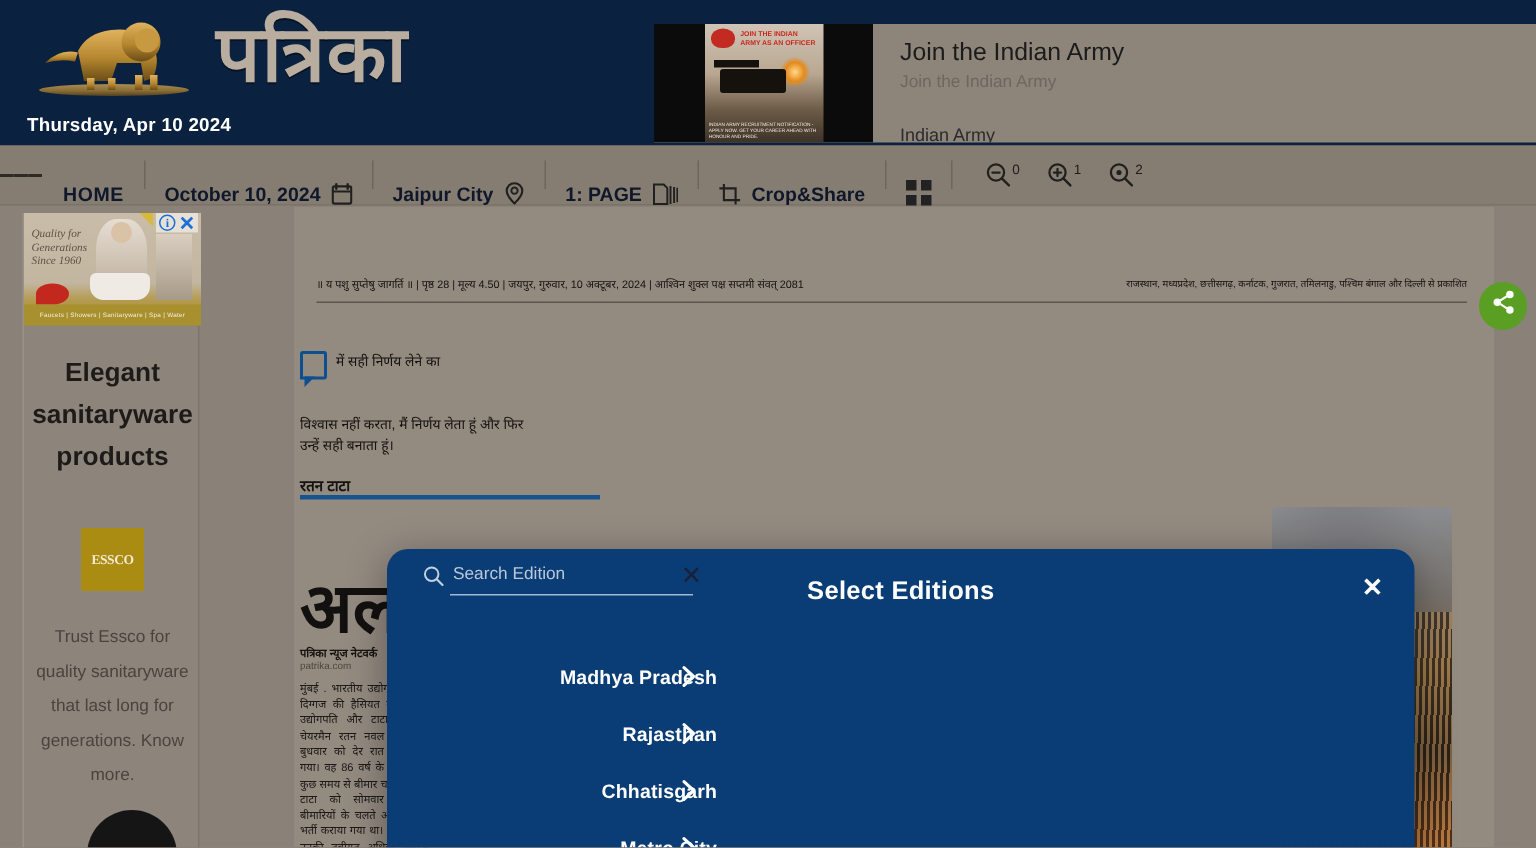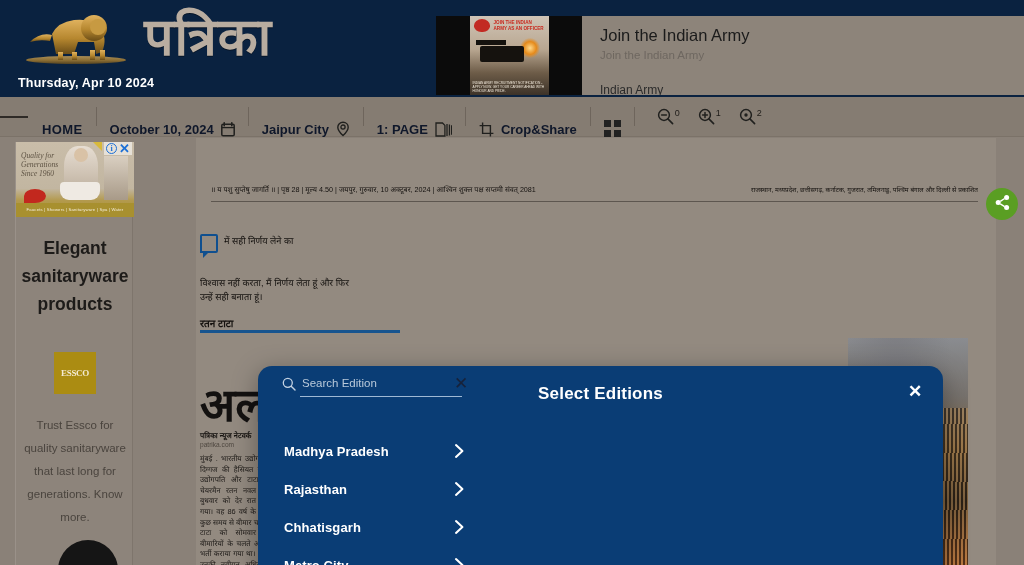--- a/index.html
+++ b/index.html
@@ -312,20 +312,21 @@
   .search-input::placeholder { color: #b9c9da; }
   .search-clear {
     position: absolute; left: 168px; top: 0; width: 22px; height: 26px;
     color: #17223a; font-size: 17px; line-height: 26px; text-align: center;
     font-weight: normal;
   }
   .ed-list { position: absolute; left: 0; top: 66px; width: 220px; }
   .ed-row {
     position: relative; height: 38px; display: flex; align-items: center;
     padding-left: 26px;
+    justify-content: flex-end;
   }
   .ed-label {
     color: #ffffff; font-size: 13px; font-weight: bold; letter-spacing: .1px;
   }
   .ed-chev {
     position: absolute; left: 196px; top: 50%; transform: translateY(-50%);
     display: flex; align-items: center;
   }
 </style>
 </head>

